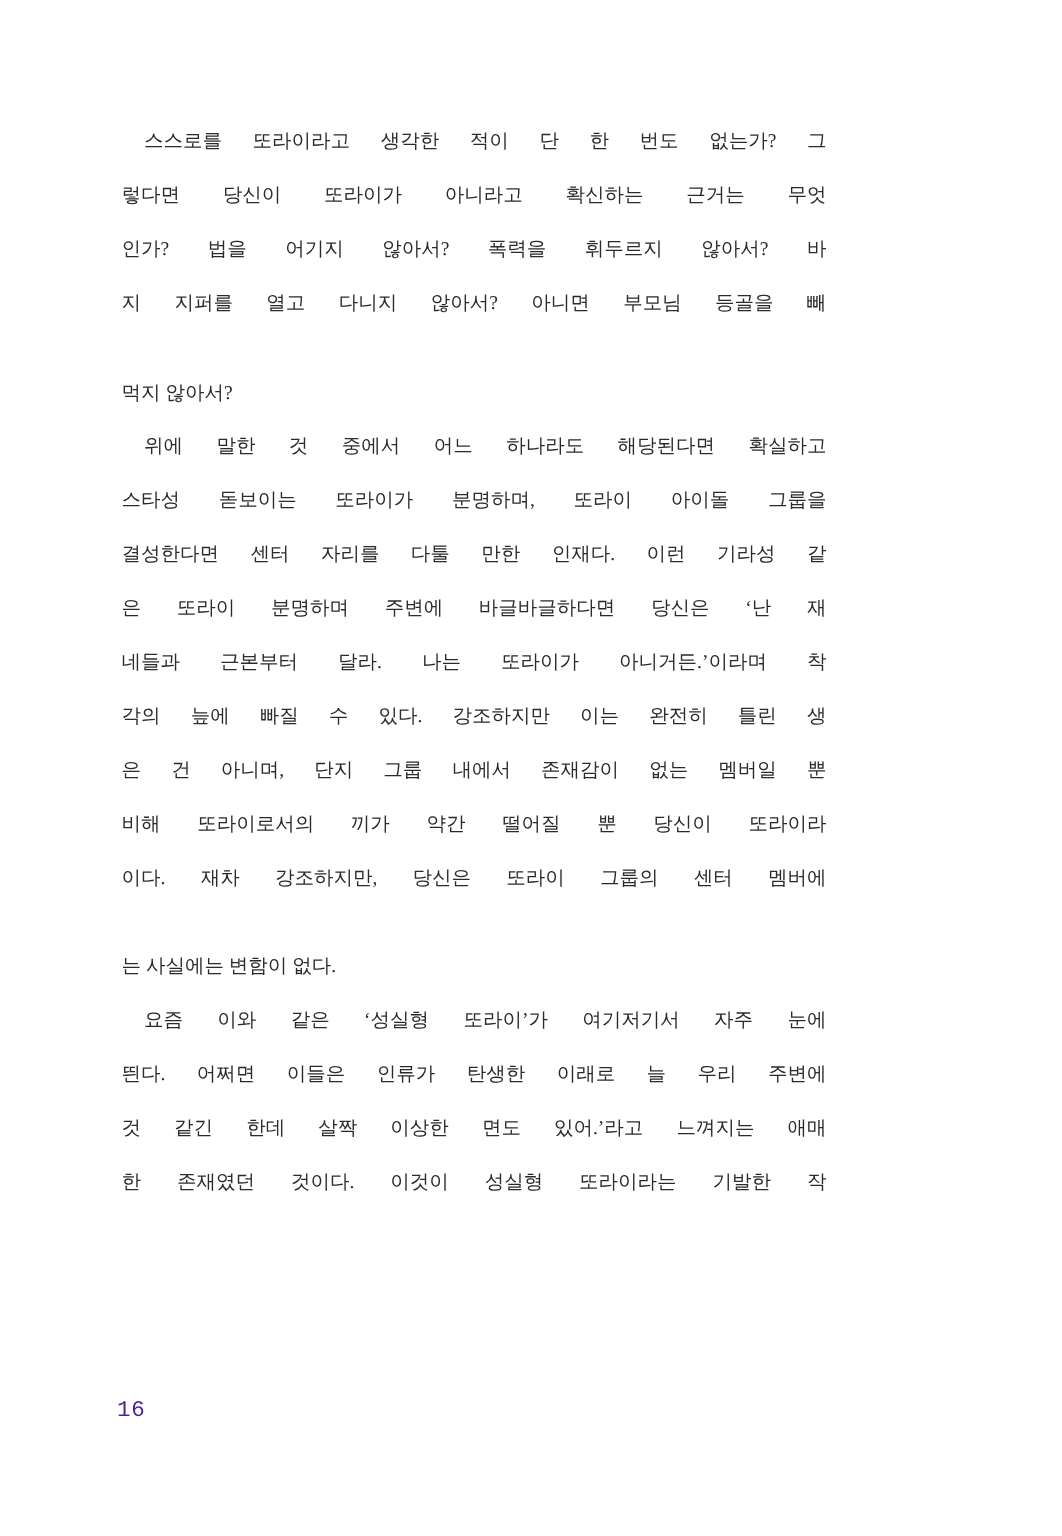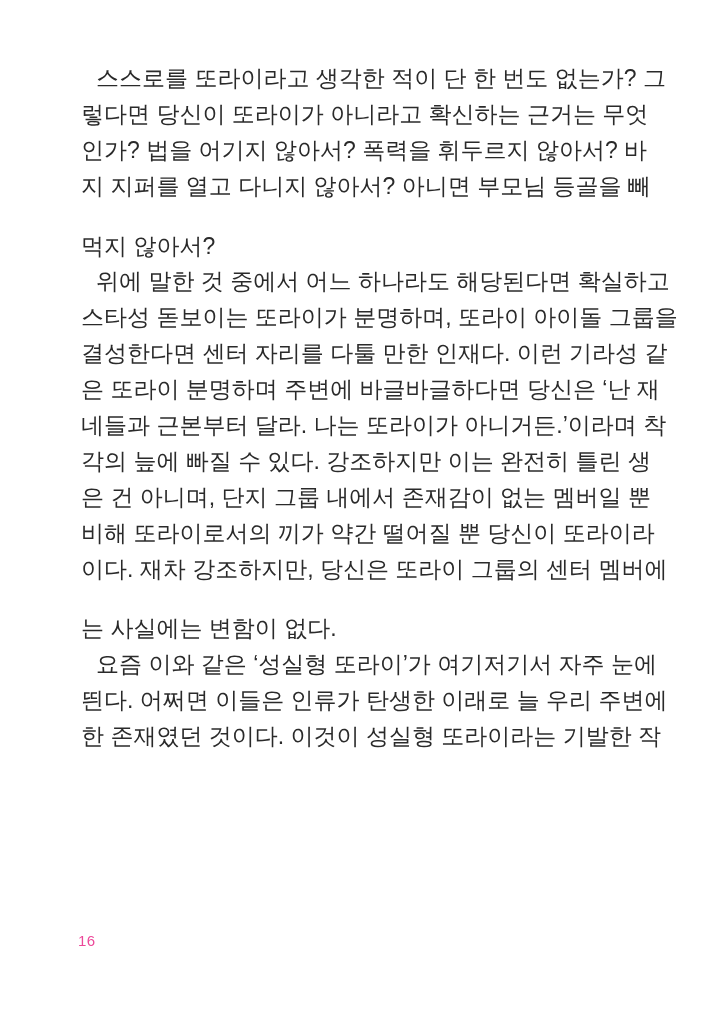--- a/index.html
+++ b/index.html
@@ -17,24 +17,24 @@
       position: absolute;
       left: 0;
       top: 0;
       width: 708px;
       height: 1024px;
       background: #ffffff;
     }
     .body-text {
       position: absolute;
       left: 81px;
-      top: 61px;
+      top: 76px;
       width: 470px;
-      font-family: Liberation Sans, sans-serif;
-      font-size: 23px;
+      font-family: Liberation Serif, serif;
+      font-size: 13px;
       line-height: 35.9px;
       color: #2a2a2a;
       letter-spacing: 0;
     }
     .line {
       display: block;
       height: 35.9px;
       white-space: nowrap;
       text-align: justify;
       text-align-last: justify;
@@ -43,23 +43,23 @@
       padding-left: 15px;
     }
     .line.last {
       text-align-last: left;
       margin-top: 24px;
     }
     .page-number {
       position: absolute;
       left: 78px;
       top: 932px;
-      font-family: Liberation Sans, sans-serif;
+      font-family: Liberation Mono, monospace;
       font-size: 15px;
-      color: #ec4899;
+      color: #4c1d95;
       letter-spacing: 0.5px;
     }
   </style>
 </head>
 <body>
 
 <div class="page">
   <div class="body-text">
 
     <div>
@@ -79,19 +79,20 @@
       <span class="line">각의 늪에 빠질 수 있다. 강조하지만 이는 완전히 틀린 생</span>
       <span class="line">은 건 아니며, 단지 그룹 내에서 존재감이 없는 멤버일 뿐</span>
       <span class="line">비해 또라이로서의 끼가 약간 떨어질 뿐 당신이 또라이라</span>
       <span class="line">이다. 재차 강조하지만, 당신은 또라이 그룹의 센터 멤버에</span>
       <span class="line last">는 사실에는 변함이 없다.</span>
     </div>
 
     <div>
       <span class="line indent">요즘 이와 같은 ‘성실형 또라이’가 여기저기서 자주 눈에</span>
       <span class="line">띈다. 어쩌면 이들은 인류가 탄생한 이래로 늘 우리 주변에</span>
+      <span class="line">것 같긴 한데 살짝 이상한 면도 있어.’라고 느껴지는 애매</span>
       <span class="line">한 존재였던 것이다. 이것이 성실형 또라이라는 기발한 작</span>
     </div>
 
   </div>
 
   <div class="page-number">16</div>
 </div>
 
 </body></html>

